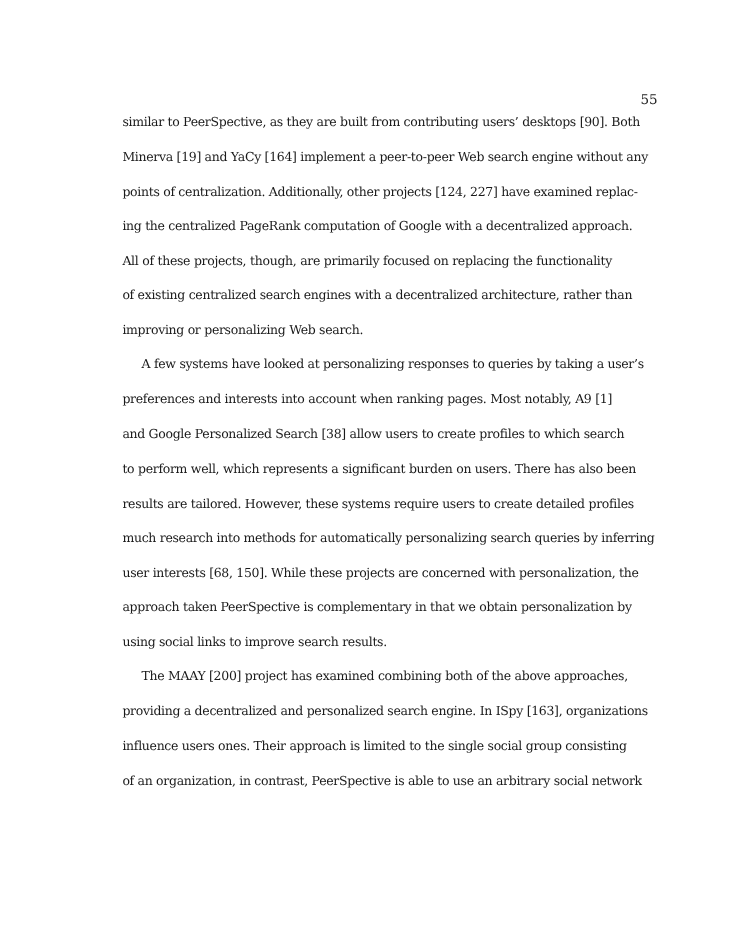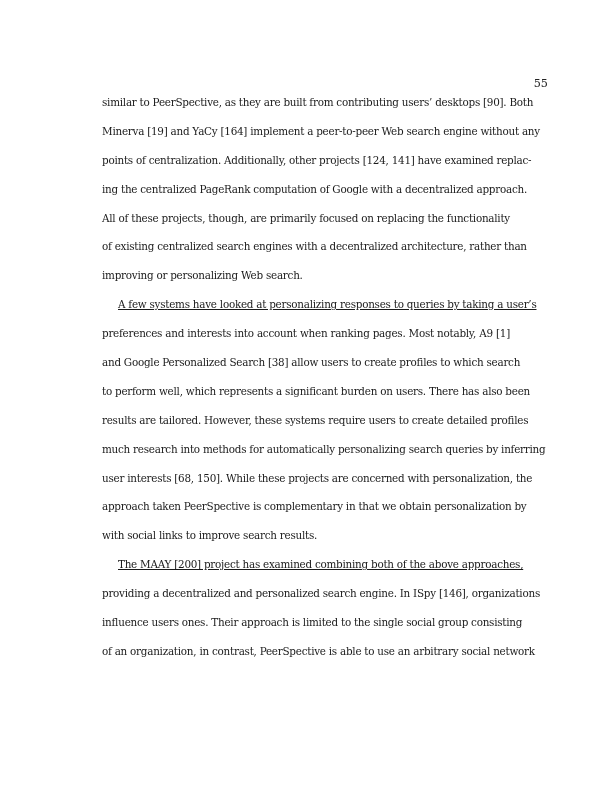--- a/index.html
+++ b/index.html
@@ -13,52 +13,52 @@
     position: absolute; left: 102px; top: 88px; width: 408px;
     font-family: "DejaVu Serif", serif; font-size: 10.4px; color: #1a1a1a;
     letter-spacing: -0.25px;
   }
   .para { margin: 0; padding: 0; }
   .line {
     display: block; height: 28.9px; line-height: 28.9px;
     text-align: justify; text-align-last: justify; white-space: nowrap;
   }
   .line.last { text-align-last: left; }
-  .line.indent { text-indent: 16px; text-decoration: underline; }
+  .line.indent { text-indent: 16px; }
 </style>
 </head>
 <body>
 
 <div class="page">
   <div class="page-number">55</div>
 
   <div class="body-text">
 
     <div class="para">
       <span class="line">similar to PeerSpective, as they are built from contributing users’ desktops [90]. Both</span>
       <span class="line">Minerva [19] and YaCy [164] implement a peer-to-peer Web search engine without any</span>
-      <span class="line">points of centralization. Additionally, other projects [124, 141] have examined replac-</span>
+      <span class="line">points of centralization. Additionally, other projects [124, 227] have examined replac-</span>
       <span class="line">ing the centralized PageRank computation of Google with a decentralized approach.</span>
       <span class="line">All of these projects, though, are primarily focused on replacing the functionality</span>
       <span class="line">of existing centralized search engines with a decentralized architecture, rather than</span>
       <span class="line last">improving or personalizing Web search.</span>
     </div>
 
     <div class="para">
       <span class="line indent">A few systems have looked at personalizing responses to queries by taking a user’s</span>
       <span class="line">preferences and interests into account when ranking pages. Most notably, A9 [1]</span>
       <span class="line">and Google Personalized Search [38] allow users to create profiles to which search</span>
       <span class="line">to perform well, which represents a significant burden on users. There has also been</span>
       <span class="line">results are tailored. However, these systems require users to create detailed profiles</span>
       <span class="line">much research into methods for automatically personalizing search queries by inferring</span>
       <span class="line">user interests [68, 150]. While these projects are concerned with personalization, the</span>
       <span class="line">approach taken PeerSpective is complementary in that we obtain personalization by</span>
-      <span class="line last">with social links to improve search results.</span>
+      <span class="line last">using social links to improve search results.</span>
     </div>
 
     <div class="para">
       <span class="line indent">The MAAY [200] project has examined combining both of the above approaches,</span>
-      <span class="line">providing a decentralized and personalized search engine. In ISpy [146], organizations</span>
+      <span class="line">providing a decentralized and personalized search engine. In ISpy [163], organizations</span>
       <span class="line">influence users ones. Their approach is limited to the single social group consisting</span>
       <span class="line">of an organization, in contrast, PeerSpective is able to use an arbitrary social network</span>
     </div>
   </div>
 </div>
 
 </body></html>

